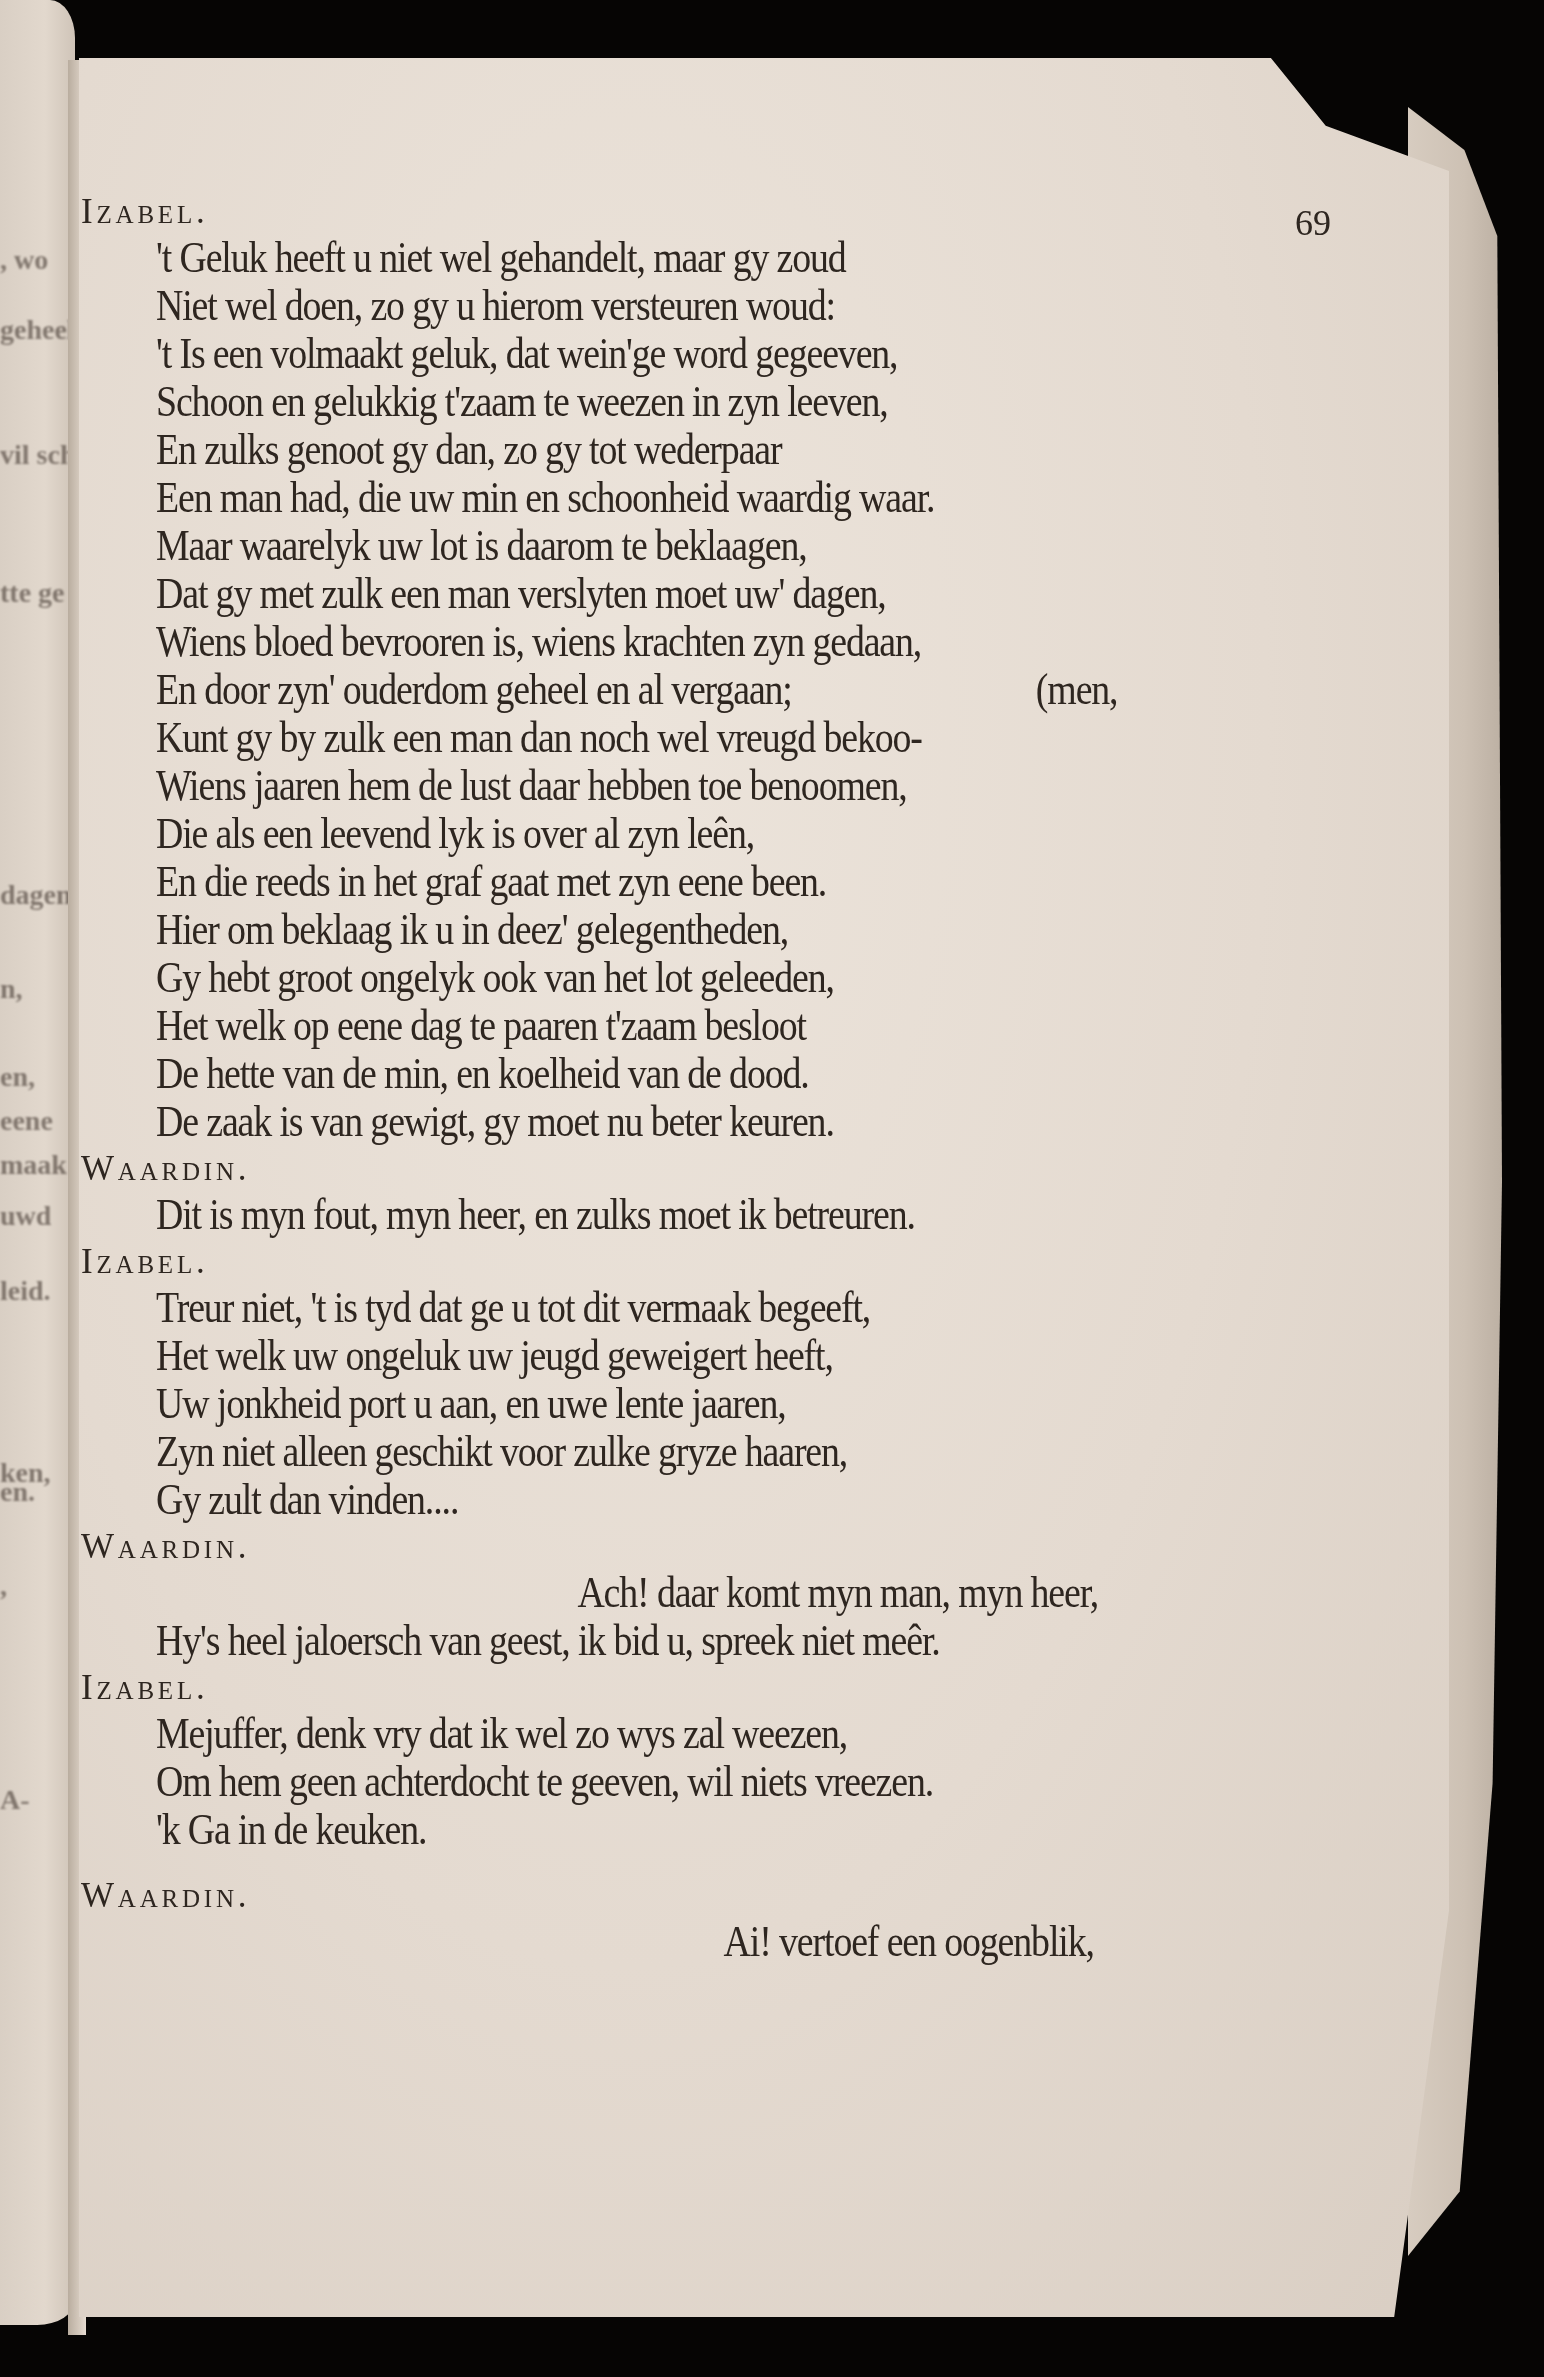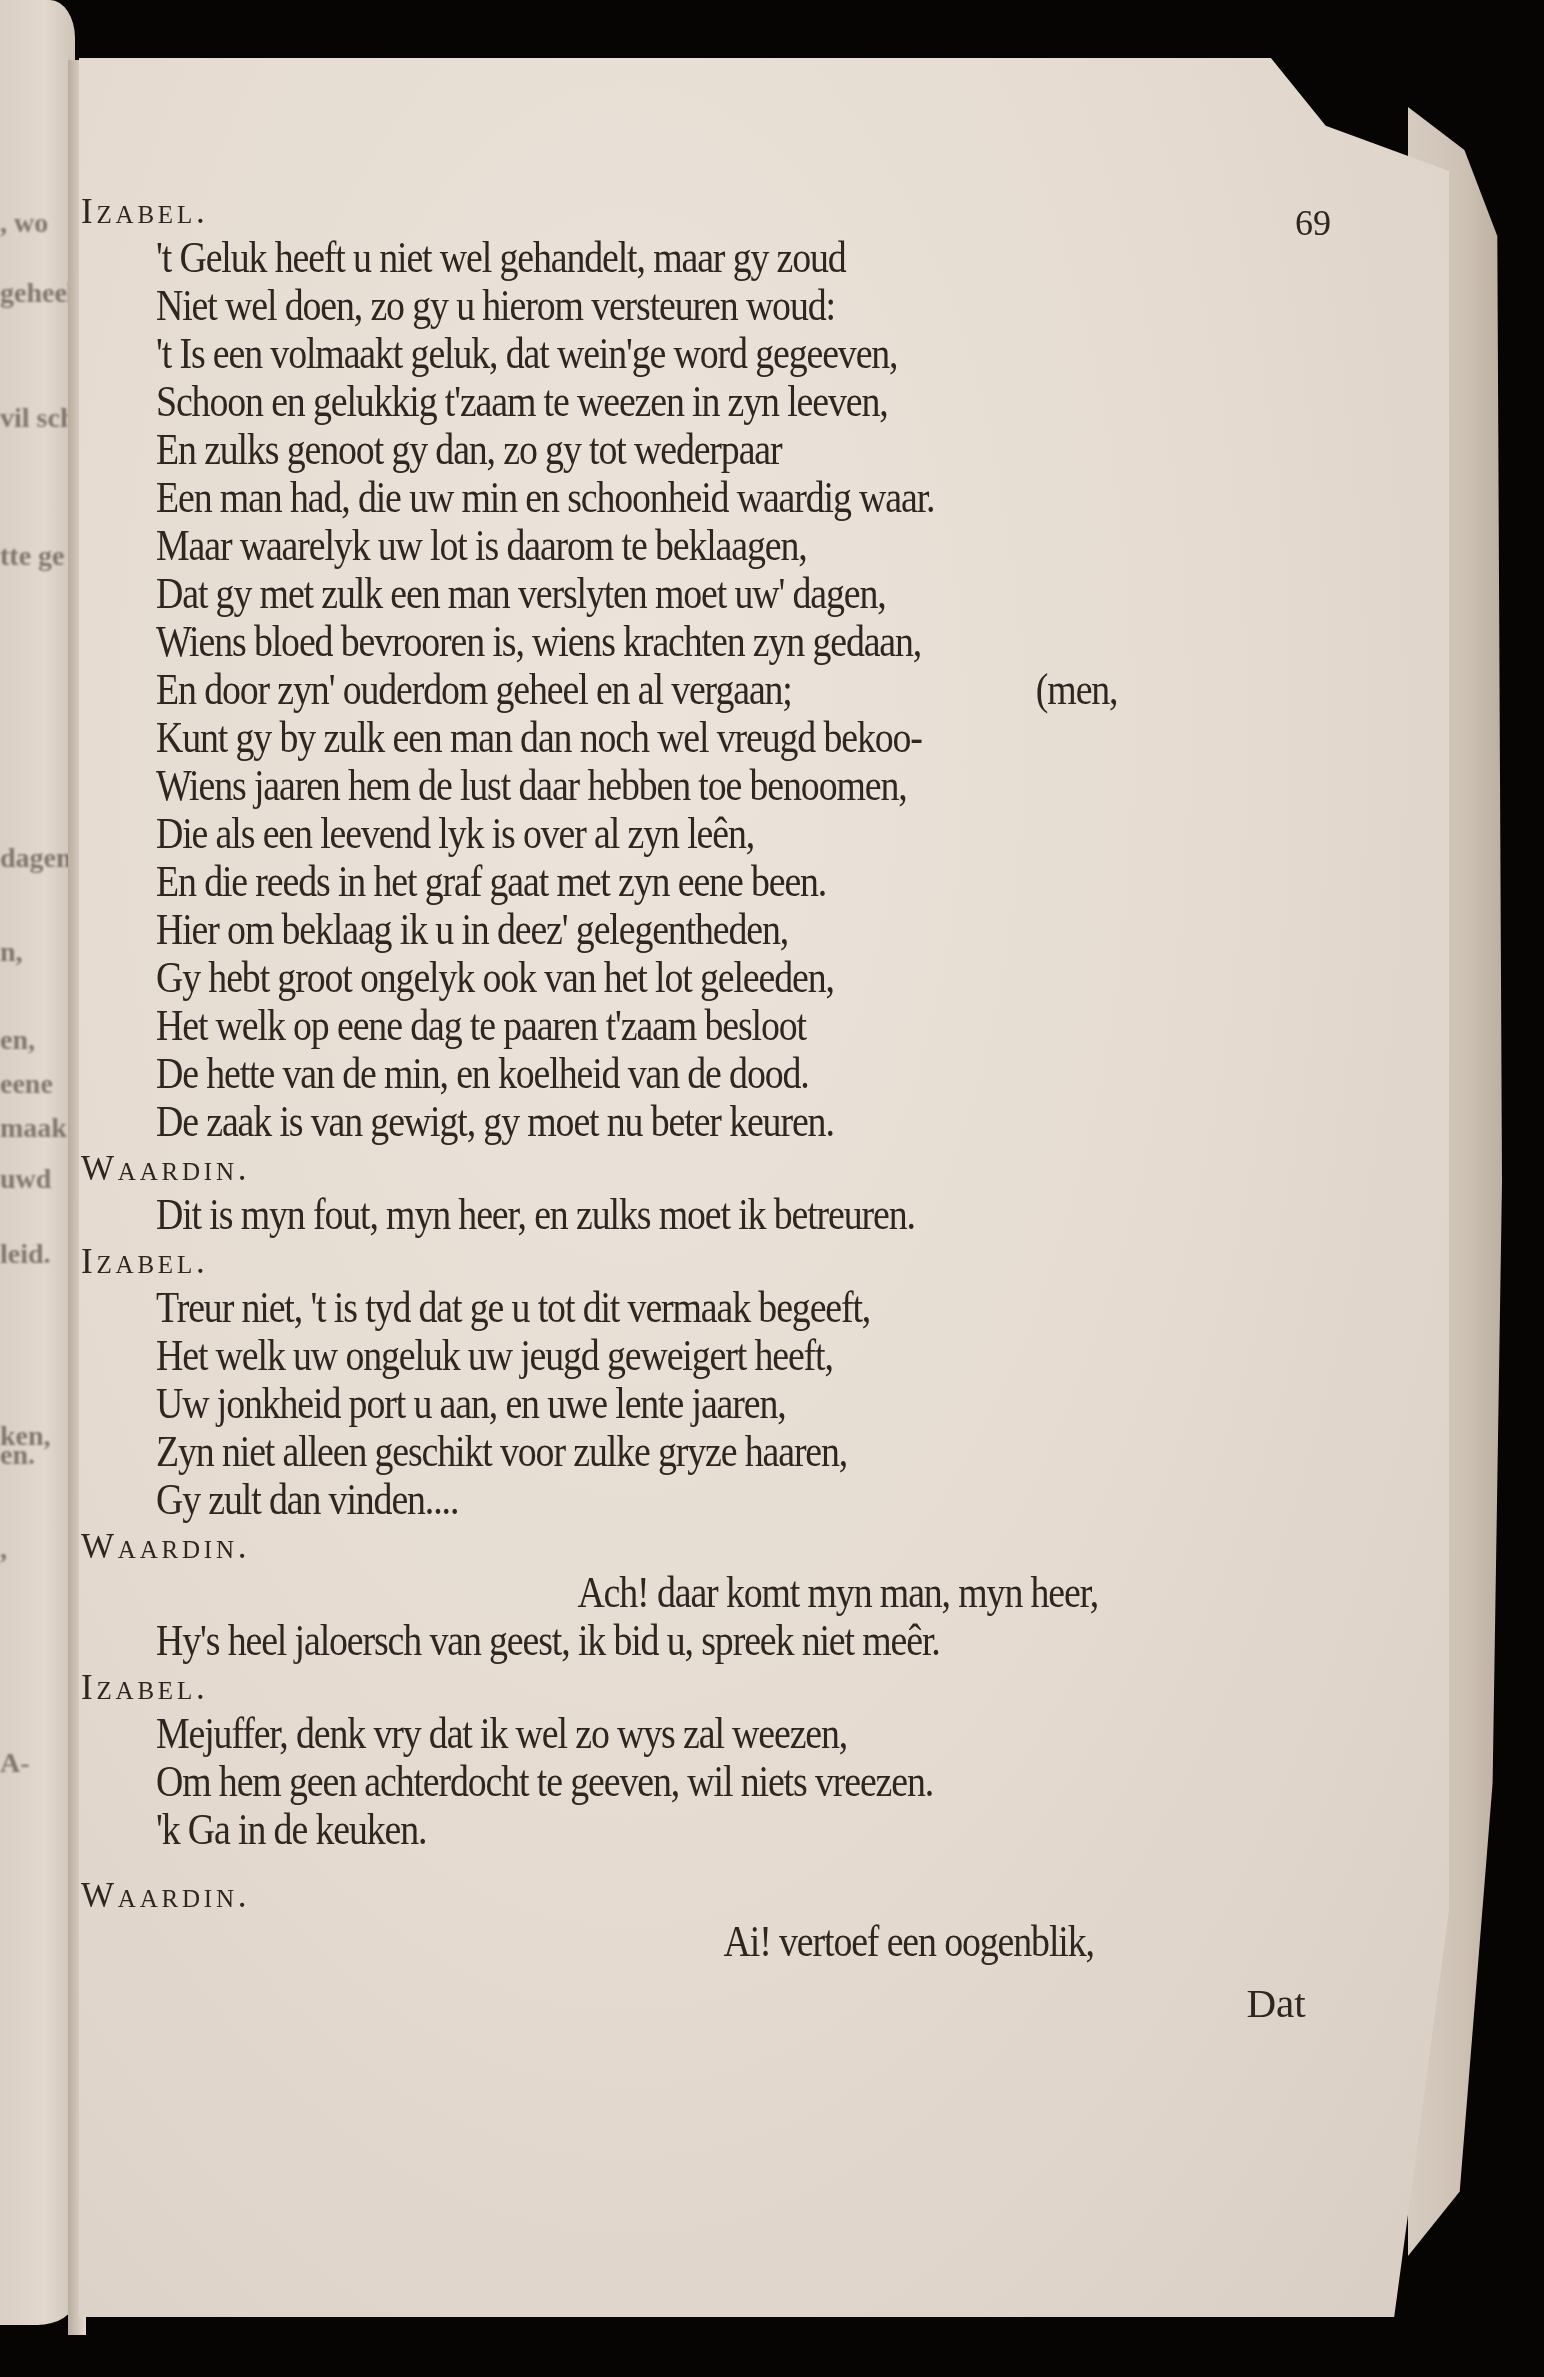--- a/index.html
+++ b/index.html
@@ -14,20 +14,21 @@
     position: absolute; left: 0; top: 0; width: 75px; height: 2325px;
     background: linear-gradient(90deg, #d9cfc4 0%, #e2d8cd 60%, #cfc4b8 100%);
     border-top-right-radius: 25px 38px;
     border-bottom-right-radius: 38px 25px;
     overflow: hidden;
   }
   .left-frag {
     position: absolute; left: 0; color: #5a4f47; font-size: 28px;
     font-weight: bold; white-space: nowrap; opacity: .7;
     filter: blur(0.8px);
+    margin-top: 37px;
   }
   .gutter {
     position: absolute; left: 68px; top: 60px; width: 17.6px; height: 2275px;
     background: linear-gradient(90deg, #b9ad9f, #d8cdc1 70%, #e6dcd2);
   }
   
   .page {
     position: absolute; left: 79px; top: 58px; width: 1370px; height: 2259px;
     background:
       radial-gradient(ellipse at 40% 30%, #ece4db 0%, #e4dad0 55%, #d9cec3 100%);
@@ -129,15 +130,14 @@
   <div class="line">Hy's heel jaloersch van geest, ik bid u, spreek niet meêr.</div>
 
   <div class="speaker">Izabel.</div>
   <div class="line">Mejuffer, denk vry dat ik wel zo wys zal weezen,</div>
   <div class="line">Om hem geen achterdocht te geeven, wil niets vreezen.</div>
   <div class="line">'k Ga in de keuken.</div>
 
   <div class="speaker" style="margin-top:19px">Waardin.</div>
   <div class="line indent-2">Ai! vertoef een oogenblik,</div>
 
-  <div class="catchword">Dat</div>
 </div>
 
 
 </body></html>

